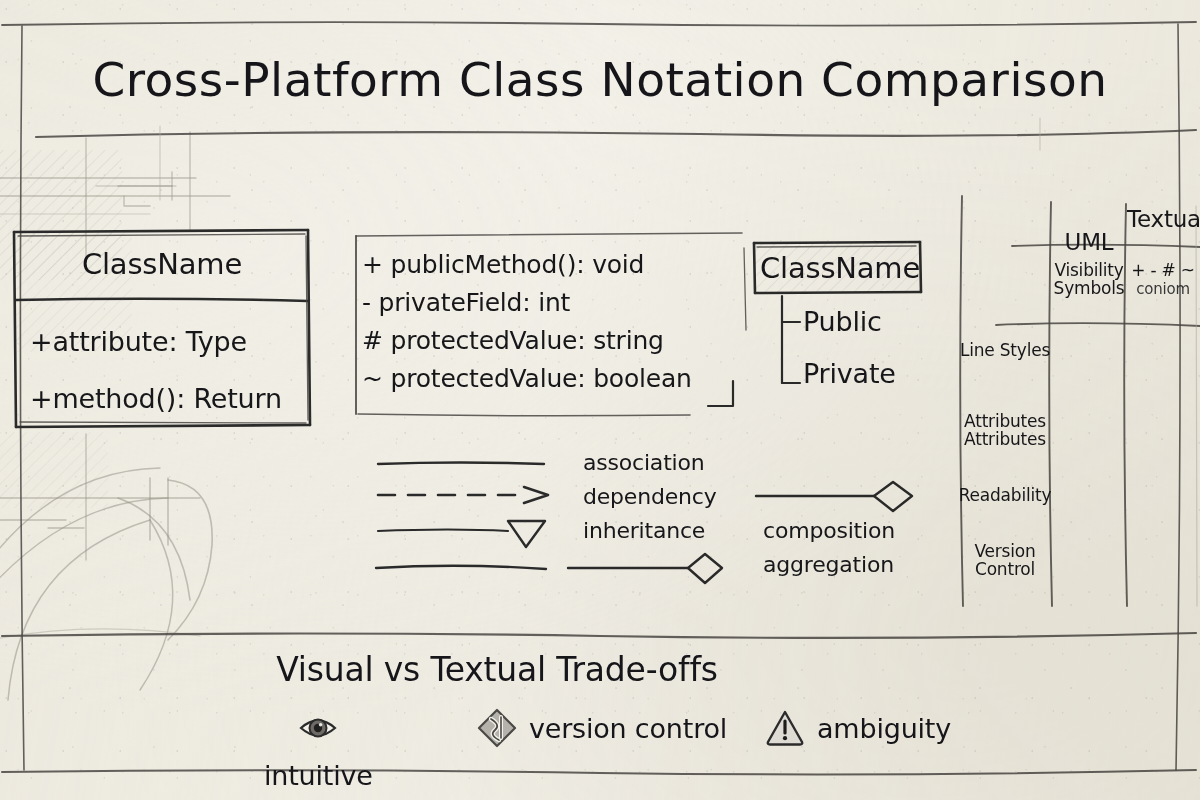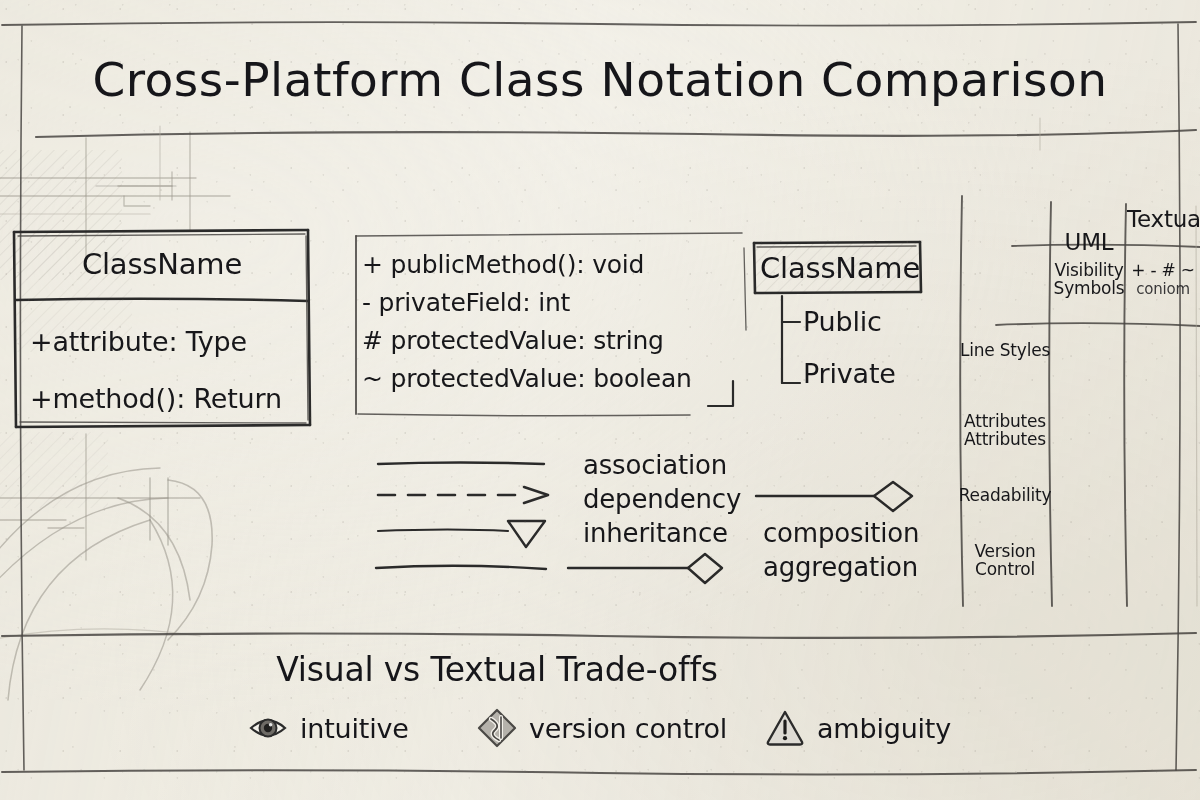--- a/index.html
+++ b/index.html
@@ -60,21 +60,21 @@
   
   #vis{ position:absolute; left:362px; top:246px; }
   #vis .item{ font-size:25px; line-height:38px; color:#17171a; white-space:nowrap;}
 
   
   #tree .troot{ position:absolute; left:760px; top:251px; font-size:29px;}
   #tree .t1{ position:absolute; left:803px; top:306px; font-size:27px;}
   #tree .t2{ position:absolute; left:803px; top:358px; font-size:27px;}
 
   
-  .relname{ position:absolute; font-size:26px; color:#17171a;}
+  .relname{ position:absolute; font-size:22px; color:#17171a;}
 
   
   .tcell{ position:absolute; text-align:center; color:#17171a; line-height:1.08;}
 
   
   #footline{ position:absolute; left:0; top:650px; width:994px; text-align:center; font-size:33px; color:#16161a;}
   .chip{ position:absolute; display:flex; align-items:center; gap:12px; }
   .chip .ctext{ font-size:27px; color:#16161a; white-space:nowrap;}
   .chipicon{ width:40px;height:40px; position:relative; flex:0 0 auto;}
 </style>
@@ -231,21 +231,21 @@
     <span style="font-size:15px;filter:blur(.5px);opacity:.85;">coniom</span>
   </div>
 
   <div class="tcell hand" style="left:955px;top:341px;width:100px;font-size:17px;">Line Styles</div>
   <div class="tcell hand" style="left:950px;top:412px;width:110px;font-size:17px;">Attributes Attributes</div>
   <div class="tcell hand" style="left:952px;top:486px;width:106px;font-size:17px;">Readability</div>
   <div class="tcell hand" style="left:955px;top:542px;width:100px;font-size:17px;">Version Control</div>
 
   <div id="footline" class="hand">Visual vs Textual Trade-offs</div>
 
-  <div class="chip" style="left:248px;top:708px;">
+  <div class="chip" style="left:264px;top:708px;flex-direction:column;">
     <span class="chipicon">
       <svg viewBox="0 0 40 40" width="40" height="40" aria-hidden="true">
         <path d="M3 20 Q 20 5 37 20 Q 20 35 3 20 Z" fill="#f3f1ea" stroke="#2b2b2b" stroke-width="2.2"></path>
         <circle cx="20" cy="20" r="8.5" fill="#6e6b66" stroke="#2b2b2b" stroke-width="2"></circle>
         <circle cx="20" cy="20" r="4.2" fill="#201f1e"></circle>
         <circle cx="22.6" cy="16.8" r="1.8" fill="#ffffff" opacity=".85"></circle>
       </svg>
     </span>
     <span class="ctext hand">intuitive</span>
   </div>

